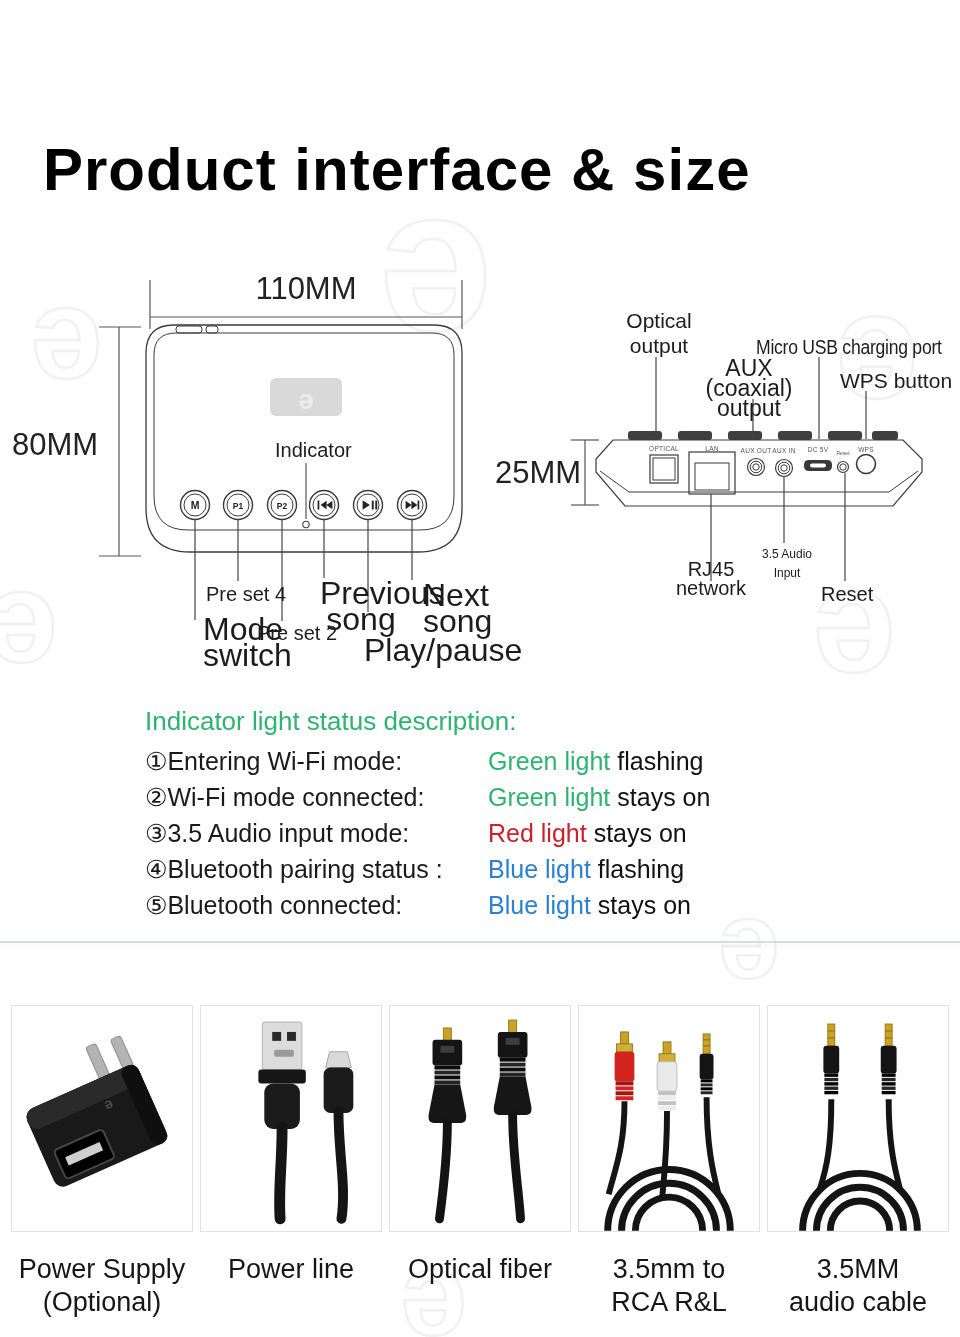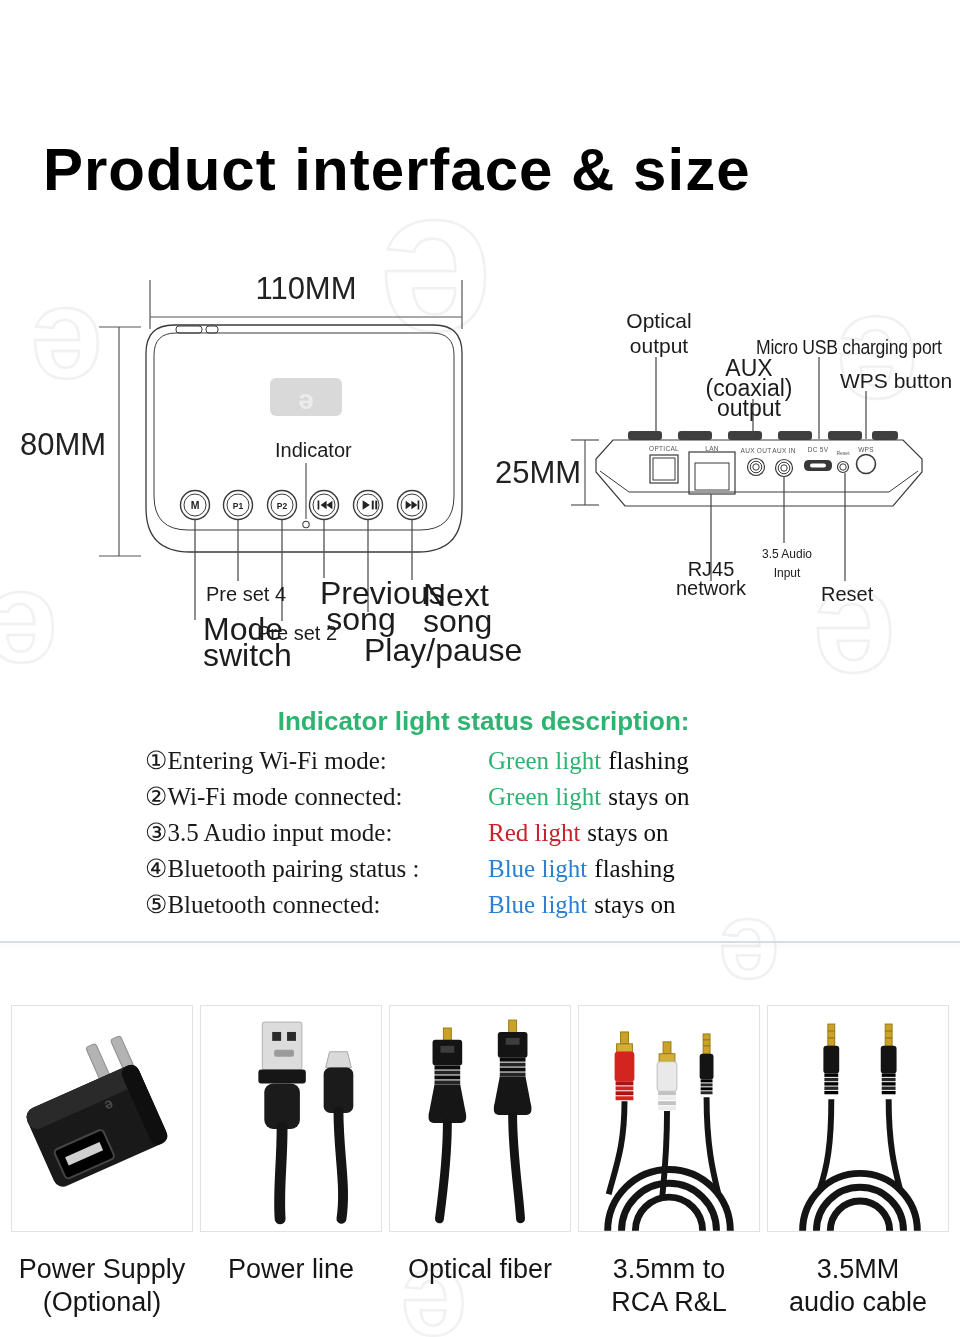--- a/index.html
+++ b/index.html
@@ -7,22 +7,22 @@
           font-family:"Liberation Sans","DejaVu Sans",sans-serif;color:#1a1a1a;}
   .art{position:absolute;left:0;top:0;}
   .lbl{position:absolute;white-space:pre-line;color:#1c1c1c;}
   .c{text-align:center;}
   .title{position:absolute;left:43px;top:95px;font-size:60px;letter-spacing:1px;color:#000;}
   .dim{font-size:31px;color:#222;}
   .small{font-size:20px;}
   .mid{font-size:32px;line-height:26px;padding-left:37px;}
   .sv{font-size:23px;line-height:20px;}
   .status{position:absolute;left:145px;top:705px;}
-  .status-title{font-size:26px;line-height:32px;margin:0 0 6px 0;font-weight:700;text-align:right;}
-  .status-row{display:flex;align-items:baseline;height:36px;line-height:36px;font-size:25px;white-space:nowrap;font-family:Liberation Serif, serif;}
+  .status-title{font-size:26px;line-height:32px;margin:0 0 6px 0;font-weight:400;}
+  .status-row{display:flex;align-items:baseline;height:36px;line-height:36px;font-size:25px;white-space:nowrap;}
   .status-left{width:343px;flex:none;}
   .status-state{margin-left:7px;color:#111;}
   .divider{position:absolute;left:0;top:941px;width:960px;height:2px;background:#d9dcde;
            box-shadow:0 3px 4px rgba(0,0,0,.05);}
   .card{position:absolute;top:1005px;width:182px;height:227px;background:#fff;border:1px solid #e2e2e2;box-sizing:border-box;}
   .card svg{display:block;}
   .card-label{position:absolute;top:1253px;width:184px;text-align:center;font-size:27px;line-height:33px;white-space:pre-line;color:#161616;}
   .wm{fill:none;stroke:#f0f0f0;stroke-width:2.5;font-weight:bold;opacity:.9;}
   svg text{font-family:"Liberation Sans","DejaVu Sans",sans-serif;}
 </style>
@@ -198,21 +198,21 @@
         <line x1="711" y1="494" x2="711" y2="581"></line>
         <line x1="784" y1="477" x2="784" y2="543"></line>
         <line x1="845" y1="473" x2="845" y2="581"></line>
       </g>
     </g>
   </svg>
 
   <h1 class="title">Product interface &amp; size</h1>
 
   <div class="lbl dim c" style="left:240px;top:271px;width:132px;">110MM</div>
-  <div class="lbl dim" style="left:20px;top:427px;text-align:right;">80MM</div>
+  <div class="lbl dim" style="left:12px;top:427px;text-align:right;">80MM</div>
   <div class="lbl dim" style="left:495px;top:455px;">25MM</div>
 
   <div class="lbl small" style="left:275px;top:439px;">Indicator</div>
   <div class="lbl small" style="left:206px;top:583px;">Pre set 4</div>
   <div class="lbl mid c" style="left:283px;top:580px;width:82px;">Previous
 song</div>
   <div class="lbl mid c" style="left:386px;top:582px;width:62px;">Next
 song</div>
   <div class="lbl mid" style="left:166px;top:616px;">Mode
 switch</div>

